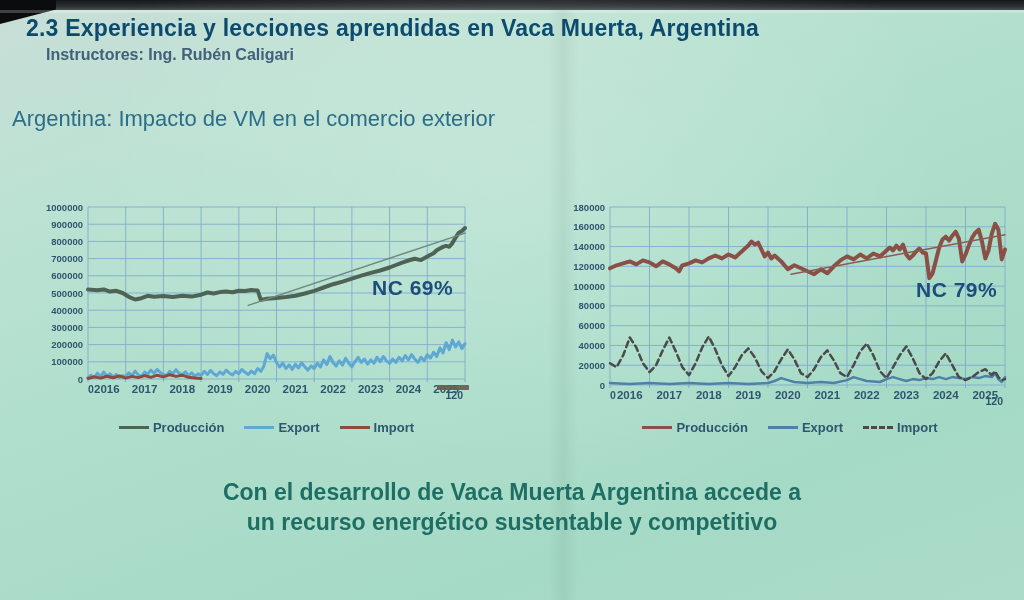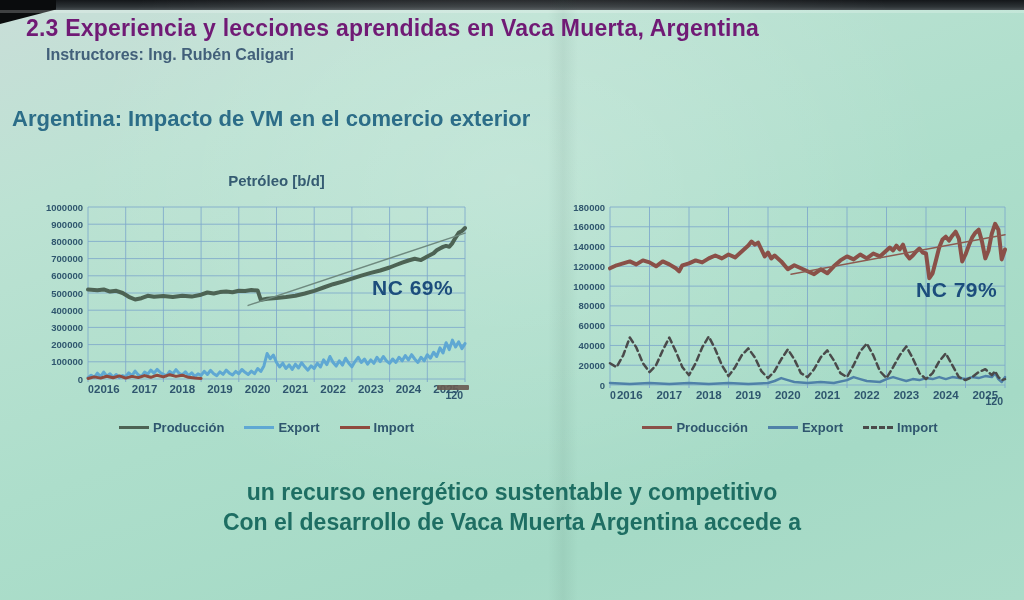--- a/index.html
+++ b/index.html
@@ -12,25 +12,25 @@
     background:radial-gradient(ellipse at 50% 30%, rgba(255,255,255,0.18), rgba(255,255,255,0) 60%);}
   .seam{position:absolute;left:548px;top:0;width:30px;height:600px;pointer-events:none;
     background:linear-gradient(90deg,transparent,rgba(40,70,60,0.07),transparent);}
   .photo-top{position:absolute;top:0;left:0;width:1024px;height:10px;
     background:linear-gradient(180deg,#14171a 0%,#2e3437 70%,#4a5154 100%);}
   .photo-corner{position:absolute;top:0;left:0;width:56px;height:24px;background:#0a0c0d;
     clip-path:polygon(0 0,100% 0,100% 40%,0 100%);}
   .photo-glint{position:absolute;top:10px;left:0;width:1024px;height:3px;background:rgba(255,255,255,0.22);}
 
   .title{position:absolute;left:26px;top:15px;width:960px;
-    font-size:23px;font-weight:700;color:#701a75;letter-spacing:0.2px;}
+    font-size:23px;font-weight:700;color:#0c4a6e;letter-spacing:0.2px;}
   .subtitle{position:absolute;left:26px;top:46px;width:700px;
     font-size:16px;font-weight:700;color:#42607a;margin-left:20px;}
   .section-heading{position:absolute;left:12px;top:106px;width:900px;
-    font-size:22px;font-weight:700;color:#2c6d88;}
+    font-size:22px;font-weight:400;color:#2c6d88;}
 
   .chart{position:absolute;width:505px;height:300px;}
   #chart0{left:14px;top:166px;}
   #chart1{left:556px;top:166px;width:468px;}
   .chart-title{position:absolute;top:6px;font-size:15px;font-weight:700;color:#355b72;text-align:center;}
   #chart0 .chart-title{left:74px;width:377px;}
   #chart1 .chart-title{left:54px;width:395px;}
   .chart-svg{position:absolute;left:0;top:26px;}
   .nc-label{position:absolute;font-size:21px;font-weight:700;color:#1c4d7c;letter-spacing:0.5px;}
   #chart0 .nc-label{left:358px;top:110px;}
@@ -54,21 +54,20 @@
 <div class="photo-corner"></div>
 <div class="photo-glint"></div>
 <div class="glow"></div>
 <div class="seam"></div>
 
 <div class="title">2.3  Experiencia y lecciones aprendidas en Vaca Muerta, Argentina</div>
 <div class="subtitle">Instructores: Ing. Rubén Caligari</div>
 <div class="section-heading">Argentina: Impacto de VM en el comercio exterior</div>
 
 <div class="chart" id="chart0">
-  <div class="chart-title">Petróleo [b/d]</div>
   <svg class="chart-svg" width="505" height="214">
       <line x1="74" y1="187" x2="451" y2="187" stroke="#7fa9cb" stroke-width="1" opacity="0.85"></line>
       <line x1="74" y1="169.8" x2="451" y2="169.8" stroke="#7fa9cb" stroke-width="1" opacity="0.85"></line>
       <line x1="74" y1="152.6" x2="451" y2="152.6" stroke="#7fa9cb" stroke-width="1" opacity="0.85"></line>
       <line x1="74" y1="135.4" x2="451" y2="135.4" stroke="#7fa9cb" stroke-width="1" opacity="0.85"></line>
       <line x1="74" y1="118.2" x2="451" y2="118.2" stroke="#7fa9cb" stroke-width="1" opacity="0.85"></line>
       <line x1="74" y1="101" x2="451" y2="101" stroke="#7fa9cb" stroke-width="1" opacity="0.85"></line>
       <line x1="74" y1="83.8" x2="451" y2="83.8" stroke="#7fa9cb" stroke-width="1" opacity="0.85"></line>
       <line x1="74" y1="66.60000000000001" x2="451" y2="66.60000000000001" stroke="#7fa9cb" stroke-width="1" opacity="0.85"></line>
       <line x1="74" y1="49.400000000000006" x2="451" y2="49.400000000000006" stroke="#7fa9cb" stroke-width="1" opacity="0.85"></line>
@@ -214,15 +213,15 @@
         <span class="legend-label">Export</span>
       </span>
       <span class="legend-item">
         <span class="legend-swatch" style="border-top: 3px dashed rgb(74, 74, 74);"></span>
         <span class="legend-label">Import</span>
       </span>
     </div>
 </div>
 
 <div class="footer">
+  <div>Con el desarrollo de Vaca Muerta Argentina accede a</div>
   <div>un recurso energético sustentable y competitivo</div>
-  <div>Con el desarrollo de Vaca Muerta Argentina accede a</div>
 </div>
 
 </body></html>

